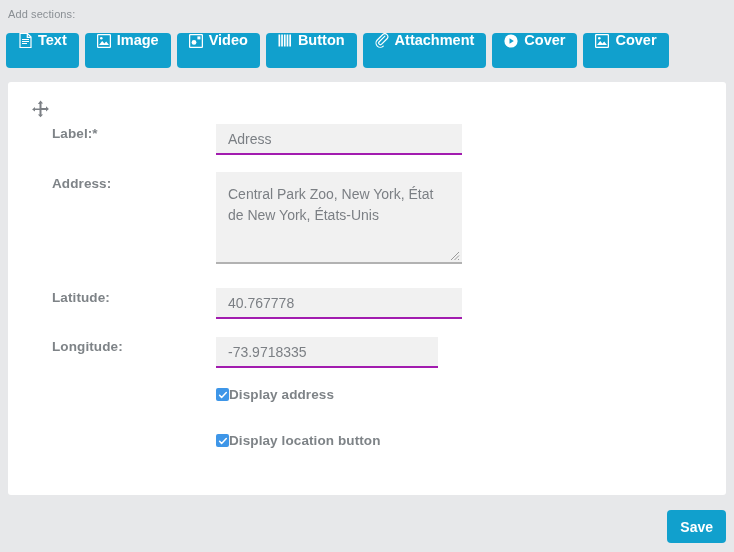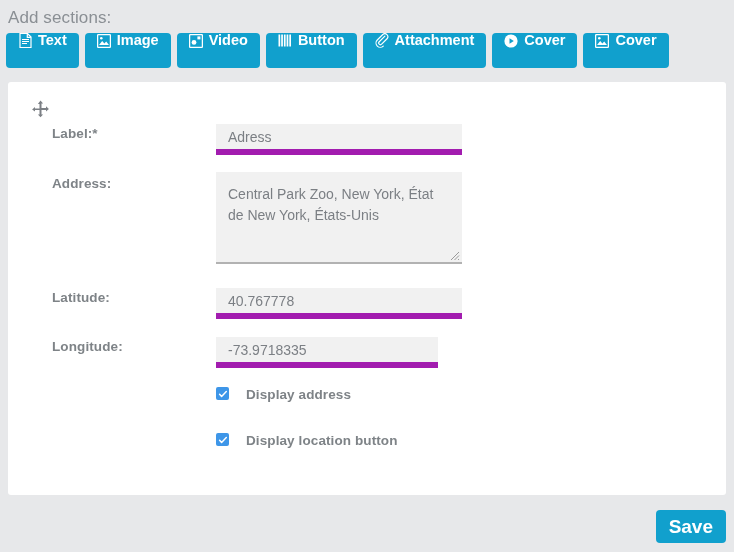--- a/index.html
+++ b/index.html
@@ -14,21 +14,21 @@
     font-family: "Liberation Sans", sans-serif;
     overflow: hidden;
     position: relative;
   }
 
   
   .add-sections-label {
     position: absolute;
     left: 8px;
     top: 8px;
-    font-size: 17px;
+    font-size: 11px;
     color: #8a8f94;
     letter-spacing: 0.1px;
   }
   .section-buttons {
     position: absolute;
     left: 6px;
     top: 33px;
     display: flex;
     gap: 6px;
   }
@@ -86,21 +86,21 @@
     position: absolute;
     font-size: 13.5px;
     font-weight: bold;
     color: #7e8387;
     letter-spacing: 0.1px;
   }
   .f-input {
     position: absolute;
     background: #f1f1f1;
     border: none;
-    border-bottom: 6px solid #a21caf;
+    border-bottom: 2px solid #a21caf;
     font-family: "Liberation Sans", sans-serif;
     font-size: 14px;
     color: #7b7f84;
     padding: 0 12px;
     outline: none;
   }
   .f-textarea {
     position: absolute;
     background: #f1f1f1;
     border: none;
@@ -116,21 +116,22 @@
   }
   .ta-grip {
     position: absolute;
     pointer-events: none;
   }
 
   
   .chk-row {
     position: absolute;
     display: flex;
-    gap: 17px;
+    align-items: center;
+    gap: 0;
   }
   .chk-box {
     width: 13px;
     height: 13px;
     background: #3e96e8;
     border-radius: 2px;
     display: flex;
     align-items: center;
     justify-content: center;
     flex: 0 0 auto;
@@ -150,21 +151,21 @@
     position: absolute;
     right: 8px;
     top: 510px;
     height: 33px;
     min-width: 52px;
     background: #11a0cd;
     border: none;
     border-radius: 4px;
     color: #ffffff;
     font-family: "Liberation Sans", sans-serif;
-    font-size: 19px;
+    font-size: 14px;
     font-weight: bold;
     padding: 0 13px;
     cursor: pointer;
     line-height: 1;
   }
 </style>
 </head>
 <body>
 
 <div class="add-sections-label">Add sections:</div>

